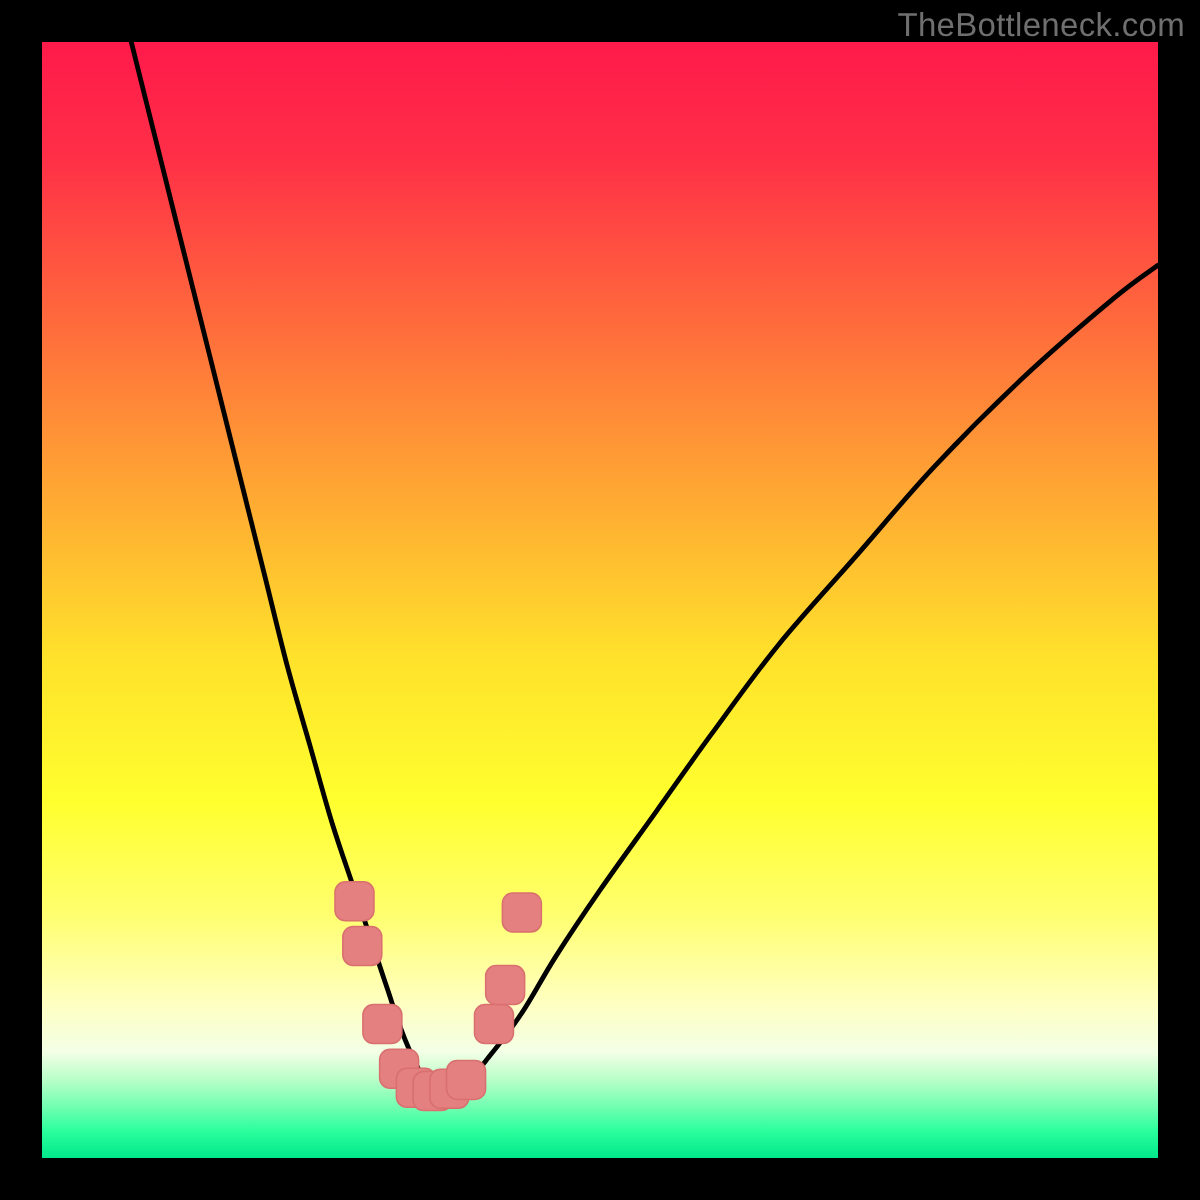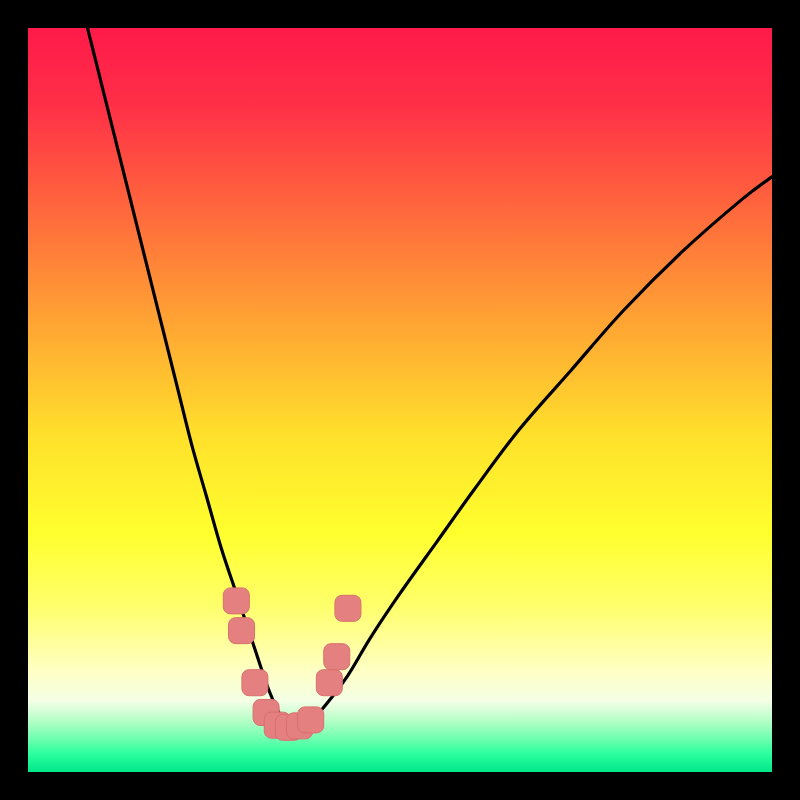--- a/index.html
+++ b/index.html
@@ -69,13 +69,14 @@
           <rect x="236.24" y="684.13" width="26.00" height="26.00" rx="7" ry="7" fill="#e48080" stroke="#d96f6f" stroke-width="1"></rect>
           <rect x="247.40" y="686.36" width="26.00" height="26.00" rx="7" ry="7" fill="#e48080" stroke="#d96f6f" stroke-width="1"></rect>
           <rect x="258.56" y="684.87" width="26.00" height="26.00" rx="7" ry="7" fill="#e48080" stroke="#d96f6f" stroke-width="1"></rect>
           <rect x="269.72" y="678.92" width="26.00" height="26.00" rx="7" ry="7" fill="#e48080" stroke="#d96f6f" stroke-width="1"></rect>
           <rect x="288.32" y="641.72" width="26.00" height="26.00" rx="7" ry="7" fill="#e48080" stroke="#d96f6f" stroke-width="1"></rect>
           <rect x="295.76" y="615.68" width="26.00" height="26.00" rx="7" ry="7" fill="#e48080" stroke="#d96f6f" stroke-width="1"></rect>
           <rect x="306.92" y="567.32" width="26.00" height="26.00" rx="7" ry="7" fill="#e48080" stroke="#d96f6f" stroke-width="1"></rect>
         </g>
     </svg>
   </div>
+  <div class="watermark">TheBottleneck.com</div>
 </div>
 
 </body></html>

